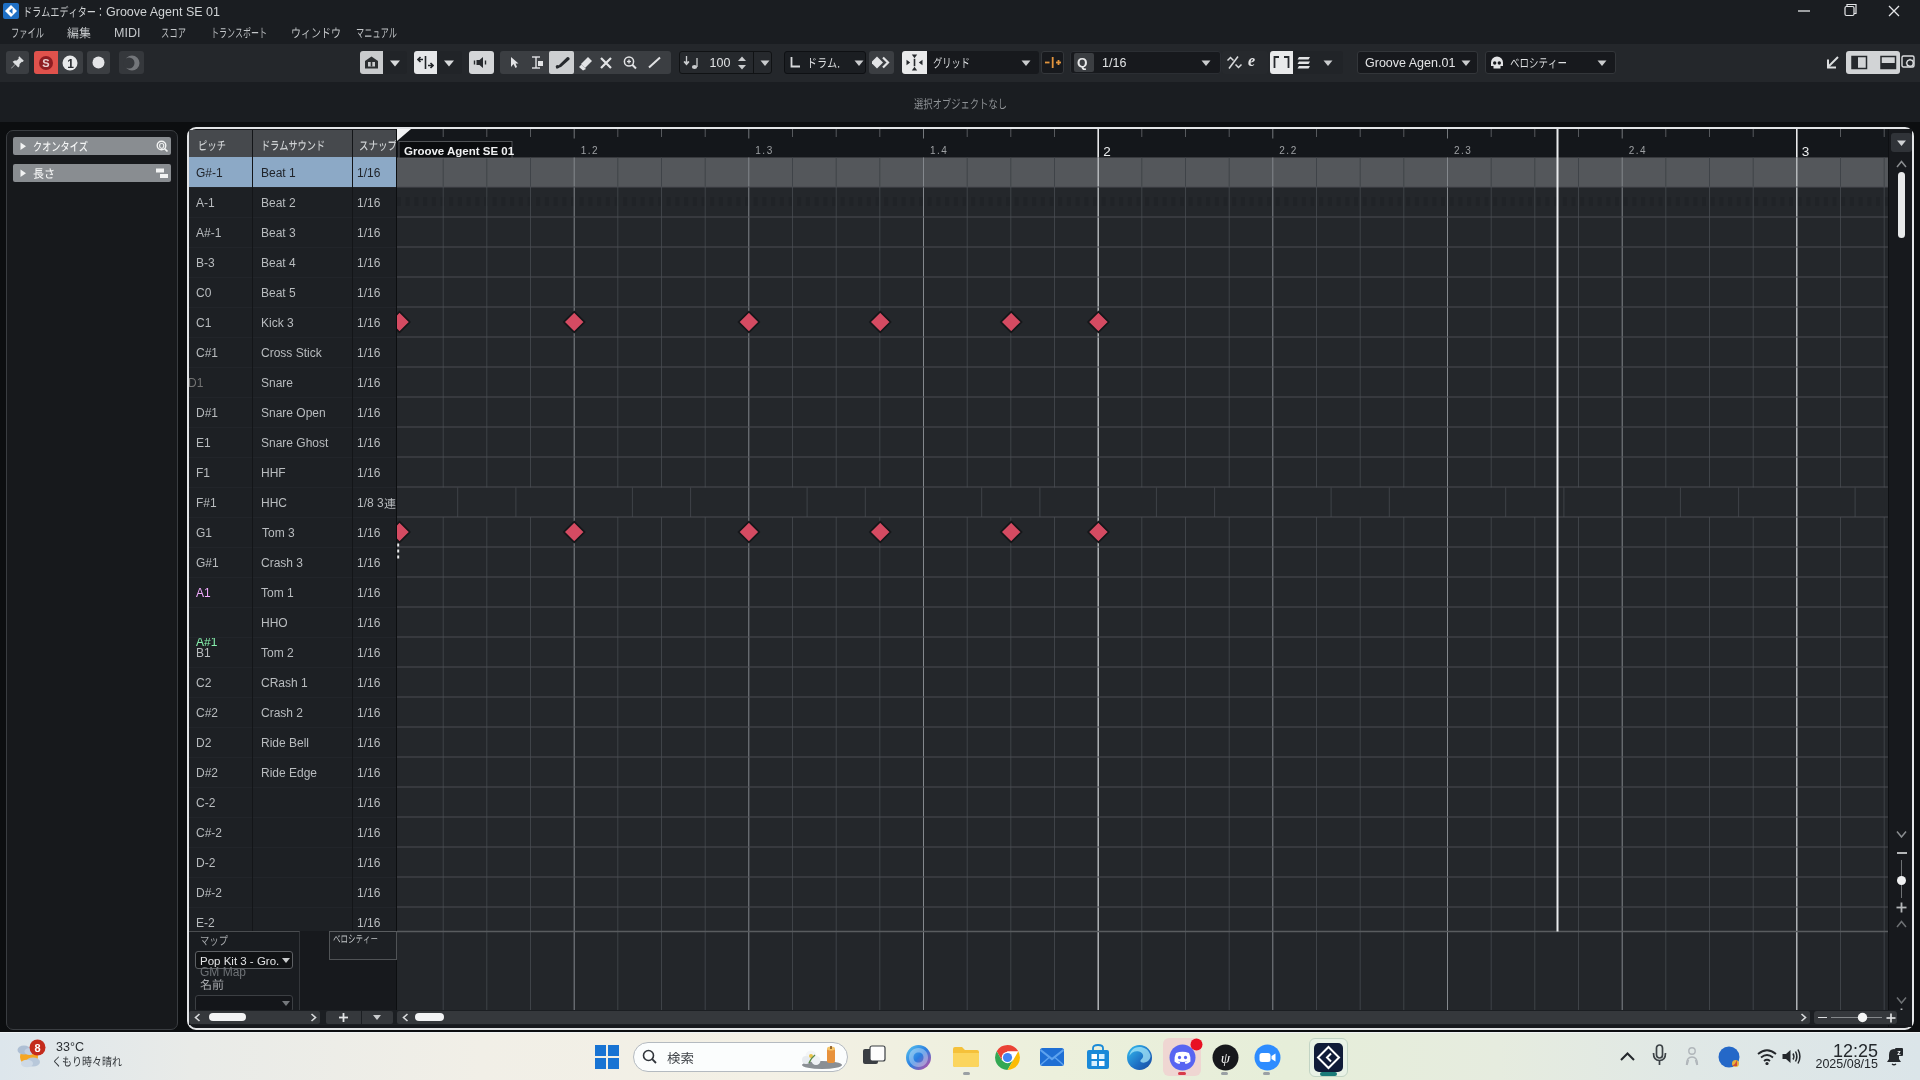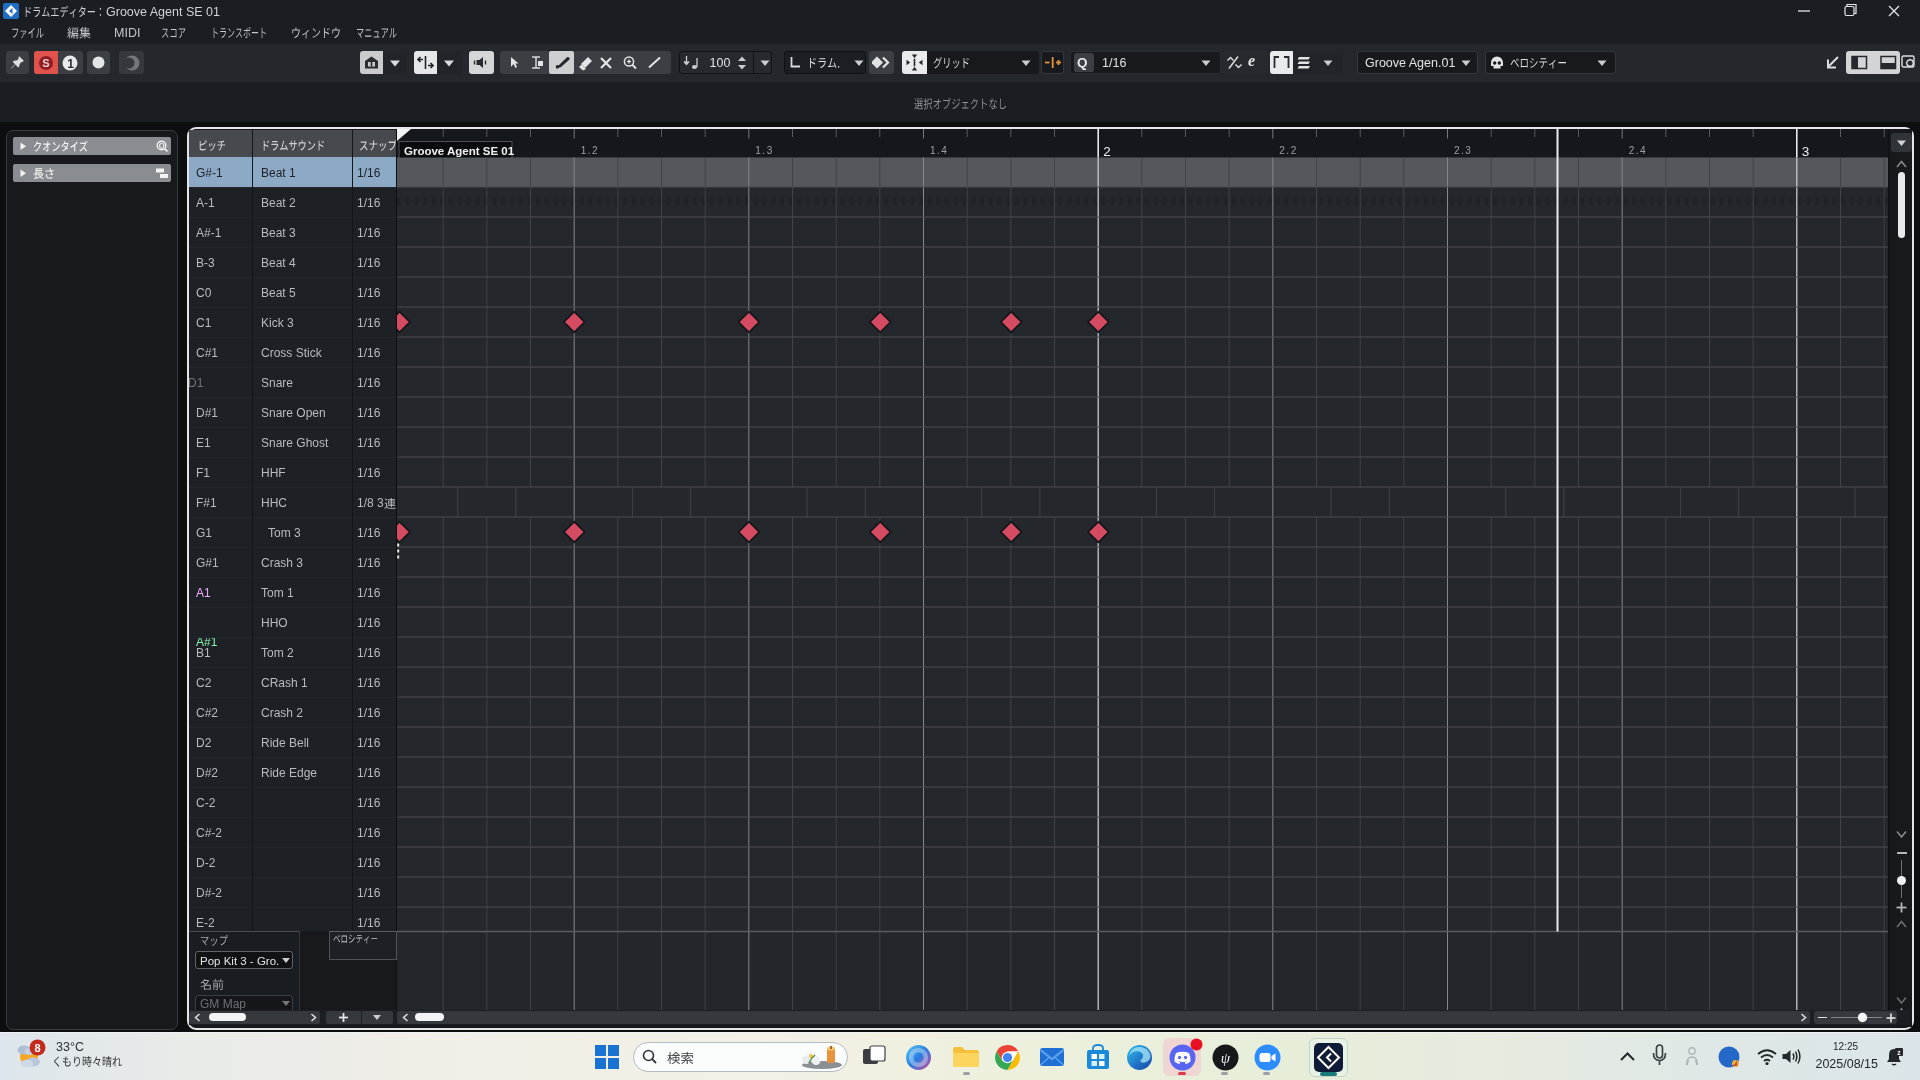--- a/index.html
+++ b/index.html
@@ -328,21 +328,21 @@
 <div class="a" style="left:189px;top:456.5px;width:208px;height:1px;background:#22252a"></div>
 <div class="a" style="left:196px;top:465.5px;font-size:12px;color:#b9bcbf;height:16px;overflow:hidden">F1</div>
 <div class="a" style="left:261px;top:465.5px;font-size:12px;color:#b9bcbf">HHF</div>
 <div class="a" style="left:357px;top:465.5px;font-size:12px;color:#b9bcbf;width:39px;overflow:hidden;white-space:nowrap">1/16</div>
 <div class="a" style="left:189px;top:486.5px;width:208px;height:1px;background:#22252a"></div>
 <div class="a" style="left:196px;top:495.5px;font-size:12px;color:#b9bcbf;height:16px;overflow:hidden">F#1</div>
 <div class="a" style="left:261px;top:495.5px;font-size:12px;color:#b9bcbf">HHC</div>
 <div class="a" style="left:357px;top:495.5px;font-size:12px;color:#b9bcbf;width:39px;overflow:hidden;white-space:nowrap">1/8 3</div>
 <div class="a" style="left:189px;top:516.5px;width:208px;height:1px;background:#22252a"></div>
 <div class="a" style="left:196px;top:525.5px;font-size:12px;color:#b9bcbf;height:16px;overflow:hidden">G1</div>
-<div class="a" style="left:268px;top:525.5px;font-size:12px;color:#b9bcbf">Tom 3</div>
+<div class="a" style="left:262px;top:525.5px;font-size:12px;color:#b9bcbf">Tom 3</div>
 <div class="a" style="left:357px;top:525.5px;font-size:12px;color:#b9bcbf;width:39px;overflow:hidden;white-space:nowrap">1/16</div>
 <div class="a" style="left:189px;top:546.5px;width:208px;height:1px;background:#22252a"></div>
 <div class="a" style="left:196px;top:555.5px;font-size:12px;color:#b9bcbf;height:16px;overflow:hidden">G#1</div>
 <div class="a" style="left:261px;top:555.5px;font-size:12px;color:#b9bcbf">Crash 3</div>
 <div class="a" style="left:357px;top:555.5px;font-size:12px;color:#b9bcbf;width:39px;overflow:hidden;white-space:nowrap">1/16</div>
 <div class="a" style="left:189px;top:576.5px;width:208px;height:1px;background:#22252a"></div>
 <div class="a" style="left:196px;top:585.5px;font-size:12px;color:#f0abfc;height:16px;overflow:hidden">A1</div>
 <div class="a" style="left:261px;top:585.5px;font-size:12px;color:#b9bcbf">Tom 1</div>
 <div class="a" style="left:357px;top:585.5px;font-size:12px;color:#b9bcbf;width:39px;overflow:hidden;white-space:nowrap">1/16</div>
 <div class="a" style="left:189px;top:606.5px;width:208px;height:1px;background:#22252a"></div>
@@ -398,21 +398,21 @@
   </svg>
 <div class="a" style="left:195px;top:951px;width:98px;height:17.5px;background:#101214;border:1px solid #5e6165;border-radius:3px"></div>
 <div class="a" style="left:200px;top:955px;font-size:11.5px;color:#e4e5e7">Pop Kit 3 - Gro.</div>
 <svg class="a" style="left:281px;top:957px" width="10" height="7">
     <path d="M1 1 L9 1 L5 6 Z" fill="#caccce"></path>
   </svg>
 <svg style="position:absolute;left:200.0px;top:978.0px;overflow:visible" width="24" height="15">
     <path transform="translate(0,11.0) scale(1.0000,1)" d="M4.5 -10.1C3.8 -8.8 2.4 -7.3 0.5 -6.2C0.7 -6.0 1.0 -5.7 1.1 -5.5C1.7 -5.8 2.2 -6.2 2.7 -6.6C3.5 -6.0 4.3 -5.2 4.9 -4.6C3.5 -3.6 1.9 -2.7 0.4 -2.3C0.6 -2.1 0.8 -1.8 0.9 -1.5C1.9 -1.8 2.9 -2.3 3.9 -2.9V1.0H4.8V0.5H9.7V1.0H10.7V-4.2H5.7C7.1 -5.3 8.3 -6.8 9.0 -8.6L8.4 -8.9L8.2 -8.9H4.8C5.1 -9.2 5.3 -9.6 5.5 -9.9ZM9.7 -0.3H4.8V-3.3H9.7ZM4.2 -8.1H7.8C7.2 -7.0 6.5 -6.1 5.6 -5.2C5.1 -5.9 4.1 -6.6 3.3 -7.2C3.6 -7.5 3.9 -7.8 4.2 -8.1Z M19.2 -6.2V-1.2H20.1V-6.2ZM21.7 -6.5V-0.2C21.7 0.0 21.6 0.1 21.4 0.1C21.2 0.1 20.6 0.1 19.8 0.0C20.0 0.3 20.1 0.7 20.2 0.9C21.1 0.9 21.7 0.9 22.1 0.8C22.4 0.6 22.6 0.4 22.6 -0.2V-6.5ZM20.7 -10.1C20.4 -9.6 20.0 -8.8 19.5 -8.2H15.9L16.5 -8.4C16.3 -8.9 15.8 -9.6 15.3 -10.1L14.5 -9.8C14.9 -9.3 15.4 -8.7 15.6 -8.2H12.6V-7.4H23.4V-8.2H20.6C20.9 -8.7 21.3 -9.3 21.6 -9.8ZM16.9 -3.6V-2.4H14.2V-3.6ZM16.9 -4.3H14.2V-5.5H16.9ZM13.4 -6.3V0.9H14.2V-1.7H16.9V-0.1C16.9 0.1 16.9 0.1 16.7 0.1C16.5 0.1 16.0 0.1 15.4 0.1C15.5 0.3 15.6 0.7 15.7 0.9C16.5 0.9 17.0 0.9 17.4 0.8C17.7 0.6 17.8 0.4 17.8 -0.1V-6.3Z" fill="#a9acaf"></path>
   </svg>
 <div class="a" style="left:195px;top:994.5px;width:98px;height:17px;background:#14161a;border:1px solid #3c3f43;border-radius:3px"></div>
-<div class="a" style="left:200px;top:997px;font-size:12px;color:#6e7276">GM Map</div>
+<div class="a" style="left:200px;top:965px;font-size:12px;color:#6e7276">GM Map</div>
 <svg class="a" style="left:281px;top:1000px" width="10" height="7">
     <path d="M1 1 L9 1 L5 6 Z" fill="#75787c"></path>
   </svg>
 <div class="a" style="left:329px;top:931px;width:68px;height:29px;background:#1d2024;border:1px solid #505356;border-top-color:#5a5d60"></div>
 <svg style="position:absolute;left:333.0px;top:933.3px;overflow:visible" width="45" height="13">
     <path transform="translate(0,9.7) scale(0.7143,1)" d="M7.3 -7.1 6.7 -6.9C7.0 -6.4 7.4 -5.7 7.6 -5.2L8.3 -5.5C8.0 -6.0 7.5 -6.7 7.3 -7.1ZM8.6 -7.7 8.0 -7.4C8.4 -6.9 8.7 -6.3 9.0 -5.7L9.6 -6.0C9.4 -6.5 8.9 -7.3 8.6 -7.7ZM0.6 -2.8 1.3 -2.0C1.5 -2.2 1.7 -2.5 1.9 -2.8C2.4 -3.4 3.3 -4.5 3.8 -5.1C4.2 -5.6 4.4 -5.6 4.8 -5.2C5.2 -4.8 6.2 -3.7 6.8 -3.0C7.5 -2.3 8.4 -1.2 9.1 -0.3L9.9 -1.1C9.1 -1.9 8.0 -3.1 7.3 -3.8C6.7 -4.5 5.8 -5.4 5.1 -6.0C4.4 -6.7 3.9 -6.6 3.4 -5.9C2.7 -5.1 1.8 -4.0 1.3 -3.5C1.0 -3.2 0.8 -3.0 0.6 -2.8Z M12.0 -7.2C12.1 -6.9 12.1 -6.6 12.1 -6.4C12.1 -6.0 12.1 -1.6 12.1 -1.2C12.1 -0.8 12.0 -0.1 12.0 0.1H12.9L12.9 -0.5H18.6L18.6 0.1H19.5C19.5 -0.0 19.5 -0.9 19.5 -1.2C19.5 -1.6 19.5 -5.9 19.5 -6.4C19.5 -6.6 19.5 -6.9 19.5 -7.2C19.2 -7.2 18.8 -7.2 18.6 -7.2C18.1 -7.2 13.5 -7.2 13.0 -7.2C12.7 -7.2 12.4 -7.2 12.0 -7.2ZM12.9 -1.4V-6.3H18.6V-1.4Z M24.2 -8.1 23.7 -7.4C24.3 -7.0 25.4 -6.2 25.9 -5.9L26.4 -6.6C26.0 -6.9 24.8 -7.7 24.2 -8.1ZM22.6 -0.6 23.1 0.3C24.0 0.1 25.5 -0.4 26.6 -1.0C28.2 -2.0 29.7 -3.3 30.6 -4.8L30.1 -5.6C29.2 -4.1 27.8 -2.8 26.1 -1.8C25.0 -1.2 23.7 -0.8 22.6 -0.6ZM22.6 -5.7 22.1 -5.0C22.7 -4.7 23.9 -3.9 24.4 -3.5L24.9 -4.3C24.4 -4.6 23.2 -5.4 22.6 -5.7Z M33.8 -7.8V-6.9C34.0 -6.9 34.4 -6.9 34.7 -6.9C35.3 -6.9 38.4 -6.9 39.0 -6.9C39.3 -6.9 39.6 -6.9 39.9 -6.9V-7.8C39.6 -7.7 39.2 -7.7 39.0 -7.7C38.4 -7.7 35.3 -7.7 34.7 -7.7C34.4 -7.7 34.1 -7.7 33.8 -7.8ZM32.5 -5.1V-4.3C32.8 -4.3 33.1 -4.3 33.4 -4.3H36.6C36.5 -3.3 36.4 -2.4 36.0 -1.7C35.5 -1.0 34.8 -0.4 34.0 -0.1L34.7 0.5C35.6 0.0 36.4 -0.7 36.8 -1.4C37.2 -2.2 37.4 -3.2 37.4 -4.3H40.3C40.5 -4.3 40.9 -4.3 41.1 -4.3V-5.1C40.9 -5.1 40.5 -5.1 40.3 -5.1C39.7 -5.1 34.0 -5.1 33.4 -5.1C33.1 -5.1 32.8 -5.1 32.5 -5.1Z M43.3 -2.7 43.7 -1.9C44.9 -2.3 46.1 -2.8 47.0 -3.3V-0.1C47.0 0.2 46.9 0.7 46.9 0.8H47.9C47.8 0.7 47.8 0.2 47.8 -0.1V-3.8C48.8 -4.5 49.7 -5.2 50.2 -5.8L49.6 -6.4C49.0 -5.8 48.1 -4.9 47.1 -4.3C46.2 -3.8 44.7 -3.0 43.3 -2.7Z M53.6 -4.5V-3.5C53.9 -3.5 54.5 -3.6 55.0 -3.6C55.8 -3.6 60.0 -3.6 60.8 -3.6C61.3 -3.6 61.7 -3.5 61.9 -3.5V-4.5C61.7 -4.5 61.3 -4.5 60.8 -4.5C60.0 -4.5 55.8 -4.5 55.0 -4.5C54.4 -4.5 53.9 -4.5 53.6 -4.5Z" fill="#c8cbcd"></path>
   </svg>
 <svg class="a" style="left:397px;top:128.5px" width="1491" height="881.5" viewBox="0 0 1491 881.5">
     <rect x="0" y="0" width="1491" height="28.5" fill="#14171b"></rect>
     <rect x="0" y="28.5" width="1491" height="774" fill="#24272b"></rect>
@@ -787,19 +787,19 @@
     <circle cx="11" cy="15.5" r="1.6" fill="#24282c"></circle>
   </svg>
 <svg class="a" style="left:1781px;top:1047px" width="20" height="19">
     <path d="M1.5 7 L5 7 L9.5 3 L9.5 16 L5 12 L1.5 12 Z" fill="#24282c"></path>
     <g fill="none" stroke="#24282c" stroke-width="1.5">
       <path d="M12 6.5 Q13.8 9.5 12 12.5"></path>
       <path d="M14.5 4.5 Q17.2 9.5 14.5 14.5"></path>
       <path d="M17 2.5 Q20.8 9.5 17 16.5"></path>
     </g>
   </svg>
-<div class="a" style="left:1813px;top:1041px;width:65px;text-align:center;font-size:10px;color:#24282c">12:25</div>
+<div class="a" style="left:1813px;top:1041px;width:65px;text-align:right;font-size:18px;color:#24282c">12:25</div>
 <div class="a" style="left:1795px;top:1057px;width:83px;text-align:right;font-size:12.5px;color:#24282c">2025/08/15</div>
 <svg class="a" style="left:1884px;top:1047px" width="20" height="20">
     <path d="M10 2 Q15 2 15 8 L15 12 L17 15 L3 15 L5 12 L5 8 Q5 2 10 2 Z" fill="#24282c"></path>
     <path d="M8 17 Q10 18.5 12 17" stroke="#24282c" stroke-width="1.5" fill="none"></path>
     <rect x="11" y="1" width="8" height="8" rx="1" fill="#24282c"></rect>
     <text x="15" y="7.5" font-size="7" fill="#eef2f4" text-anchor="middle" font-family="Liberation Sans" font-weight="bold">z</text>
   </svg>
 </body></html>

